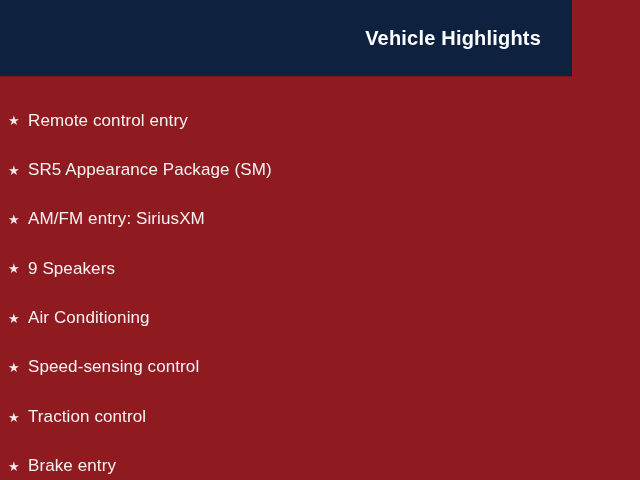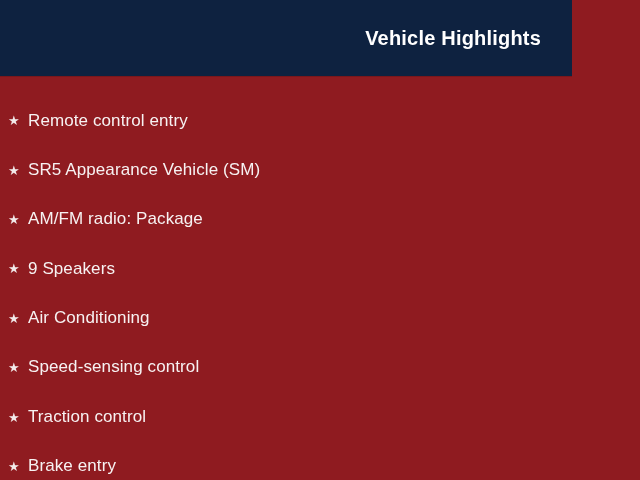--- a/index.html
+++ b/index.html
@@ -95,26 +95,26 @@
     <div class="hairline"></div>
     <ul class="highlights-list">
 
       <li class="highlight-item">
         <span class="bullet-star">★</span>
         <span class="highlight-label">Remote control entry</span>
       </li>
 
       <li class="highlight-item">
         <span class="bullet-star">★</span>
-        <span class="highlight-label">SR5 Appearance Vehicle (SM)</span>
+        <span class="highlight-label">SR5 Appearance Package (SM)</span>
       </li>
 
       <li class="highlight-item">
         <span class="bullet-star">★</span>
-        <span class="highlight-label">AM/FM radio: Package</span>
+        <span class="highlight-label">AM/FM entry: SiriusXM</span>
       </li>
 
       <li class="highlight-item">
         <span class="bullet-star">★</span>
         <span class="highlight-label">9 Speakers</span>
       </li>
 
       <li class="highlight-item">
         <span class="bullet-star">★</span>
         <span class="highlight-label">Air Conditioning</span>

